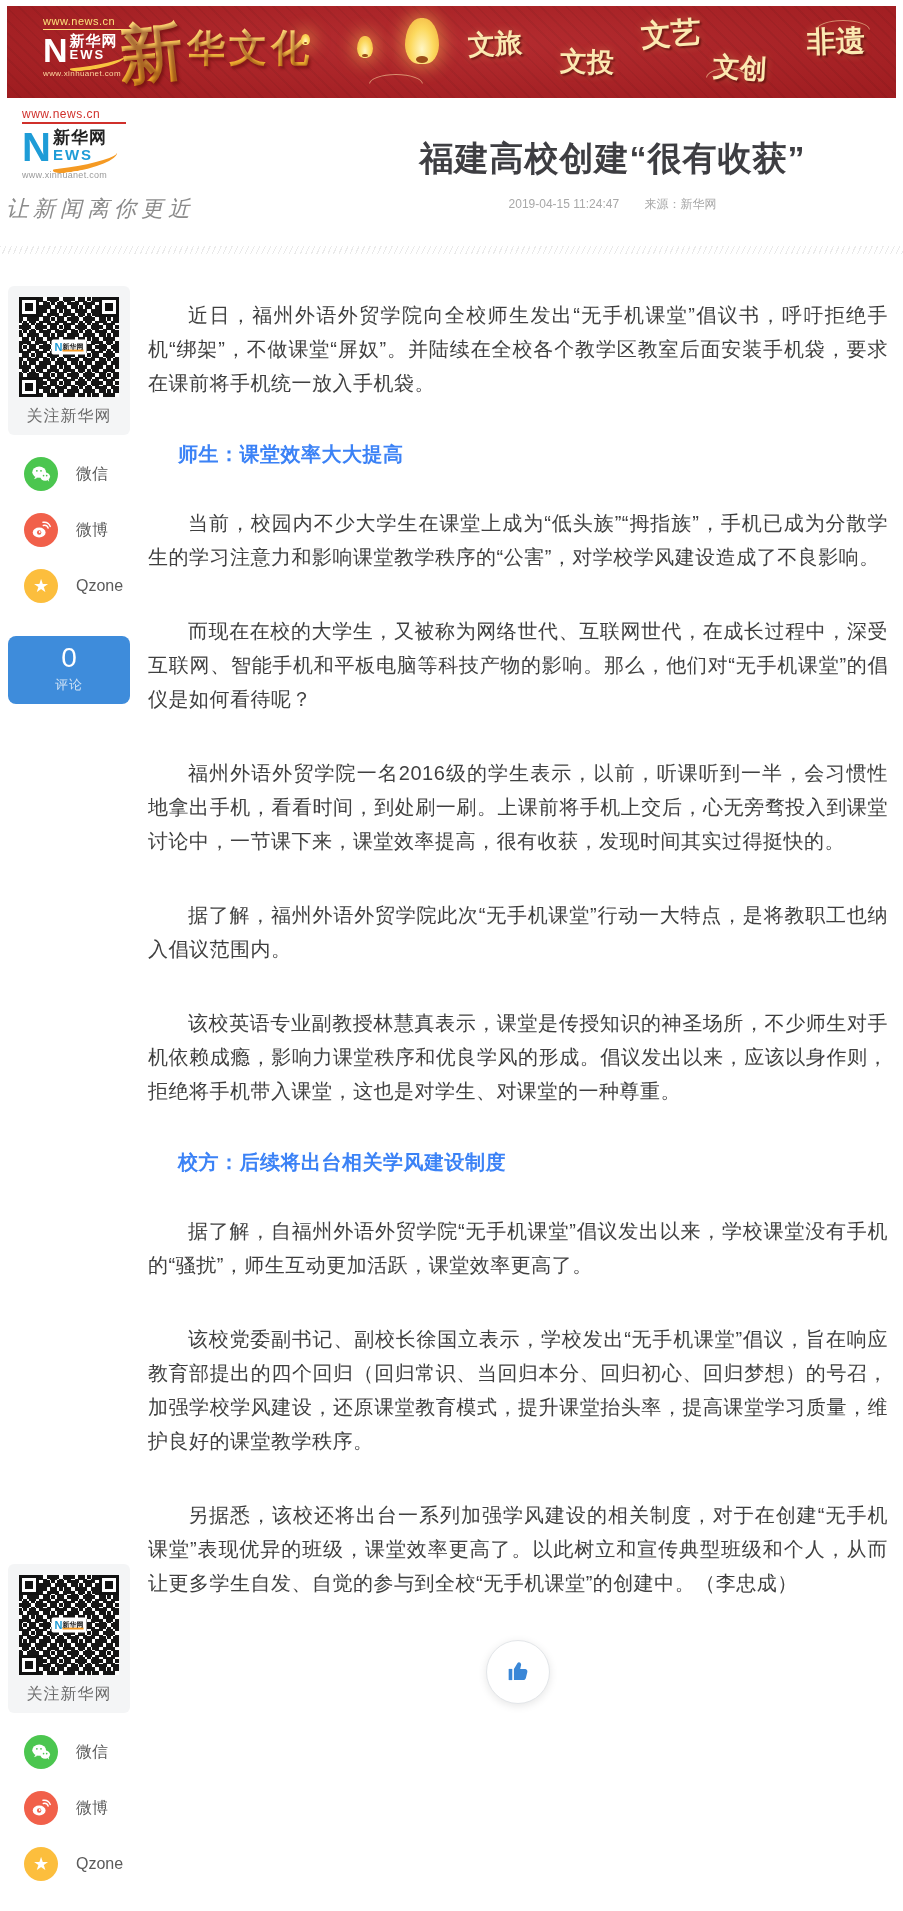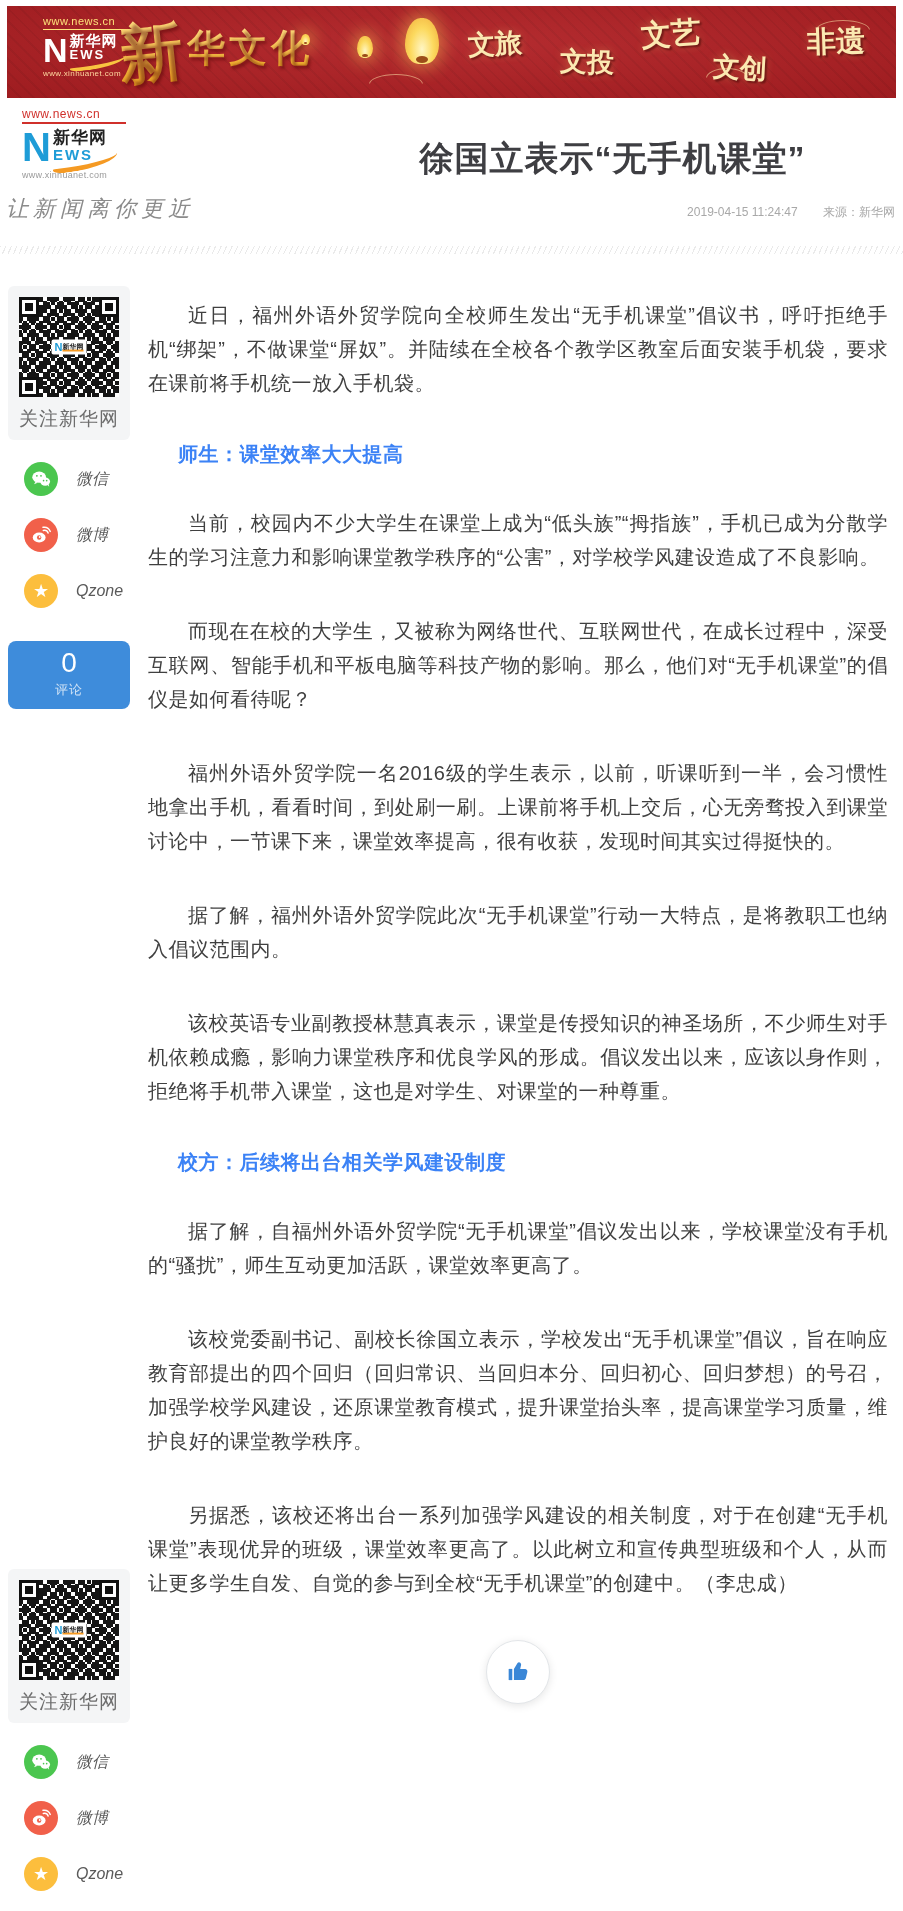--- a/index.html
+++ b/index.html
@@ -55,21 +55,21 @@
   .l-row{display:flex;align-items:flex-start;margin-top:3px;position:relative;}
   .l-n{font-size:40px;font-weight:bold;color:#1e9cd7;}
   .l-col{display:flex;flex-direction:column;margin-left:2px;margin-top:2px;}
   .l-cn{font-size:17px;font-weight:bold;color:#222;letter-spacing:1px;}
   .l-ews{font-size:15px;font-weight:bold;color:#1e9cd7;letter-spacing:2px;margin-top:1px;}
   .l-swoosh{position:absolute;left:30px;top:26px;width:66px;height:12px;border-bottom:5px solid #f59a23;border-radius:0 0 100% 30%;transform:rotate(-8deg);}
   .l-url-bottom{font-size:9px;color:#9a9a9a;margin-top:4px;letter-spacing:.3px;}
   .slogan{position:absolute;left:6px;bottom:22px;font-family:"Liberation Serif","DejaVu Serif",serif;font-style:italic;font-size:22px;color:#8b8b8b;letter-spacing:5px;white-space:nowrap;}
   .head-main{position:absolute;left:330px;right:8px;top:38px;text-align:center;}
   .title{margin:0;font-size:34px;font-weight:bold;color:#3e3e42;letter-spacing:1px;white-space:nowrap;}
-  .meta{margin-top:22px;font-size:12px;color:#a8a8a8;text-align:right;}
+  .meta{margin-top:14px;font-size:12px;color:#a8a8a8;}
   .meta .m-src{margin-left:22px;}
   .meta .m-src-name{color:#a8a8a8;cursor:pointer;}
 
   .hatch{height:8px;background:repeating-linear-gradient(115deg,#eaeaea 0 1px,#fff 1px 5px);}
 
   
   .content{position:relative;display:flex;align-items:flex-start;}
   .sidebar{width:122px;margin-left:8px;flex:none;}
   .article{margin-left:18px;width:740px;flex:none;}
 
@@ -77,30 +77,30 @@
   .qr-card{margin-top:32px;background:#f4f5f6;border-radius:6px;padding:11px 0 8px;text-align:center;}
   .qr{position:relative;width:100px;height:100px;margin:0 auto;background:
       repeating-conic-gradient(#151515 0% 25%, transparent 0% 50%) 0 0/8px 8px,
       repeating-conic-gradient(#151515 0% 25%, #fff 0% 50%) 3px 5px/14px 14px;}
   .finder{position:absolute;width:20px;height:20px;background:#fff;border:3px solid #111;box-sizing:border-box;}
   .finder::after{content:"";position:absolute;inset:3px;background:#111;}
   .f-tl{top:0;left:0}.f-tr{top:0;right:0}.f-bl{bottom:0;left:0}
   .qr-logo{position:absolute;left:50%;top:50%;transform:translate(-50%,-50%);background:#fff;padding:2px 3px;display:flex;align-items:center;line-height:1;border-radius:2px;}
   .qr-logo b{color:#1e9cd7;font-size:11px;}
   .qr-logo em{font-style:normal;color:#222;font-size:7px;font-weight:bold;border-bottom:2px solid #f59a23;}
-  .qr-caption{margin-top:9px;font-size:19px;color:#6d6d6d;letter-spacing:1px;}
+  .qr-caption{margin-top:9px;font-size:16px;color:#6d6d6d;letter-spacing:1px;}
 
   
   .social-list{margin-top:14px;}
   .social-item{display:flex;align-items:center;margin:22px 0 22px 16px;cursor:pointer;}
   .sicon{width:34px;height:34px;border-radius:50%;display:flex;align-items:center;justify-content:center;flex:none;}
   .sicon.wechat{background:#4bc64f;}
   .sicon.weibo{background:#f1604a;}
   .sicon.qzone{background:#fcbe3d;color:#fff;font-size:18px;line-height:1;}
-  .slabel{margin-left:18px;font-size:16px;color:#5a5a5a;font-style:italic;}
+  .slabel{margin-left:18px;font-size:16px;color:#5a5a5a;}
 
   
   .comment-box{margin-top:33px;width:122px;height:68px;border-radius:8px;background:#3e8cdb;text-align:center;cursor:pointer;}
   .c-num{padding-top:7px;font-size:28px;color:#fff;line-height:1.1;}
   .c-label{font-size:13px;color:rgba(255,255,255,.75);margin-top:2px;letter-spacing:1px;}
 
   .spacer{height:828px;}
 
   
   .article p{margin:0 0 40px;font-size:20px;line-height:34px;color:#404040;text-indent:2em;letter-spacing:.5px;text-align:justify;}
@@ -157,21 +157,21 @@
         <span class="l-col">
           <span class="l-cn">新华网</span>
           <span class="l-ews">EWS</span>
         </span>
         <i class="l-swoosh"></i>
       </div>
       <div class="l-url-bottom">www.xinhuanet.com</div>
     </div>
     <div class="slogan">让新闻离你更近</div>
     <div class="head-main">
-      <h1 class="title">徐国立表示“无手机课堂”</h1>
+      <h1 class="title">福建高校创建“很有收获”</h1>
       <div class="meta">
         <span class="m-date">2019-04-15 11:24:47</span>
         <span class="m-src">
           <span>来源：</span><span class="m-src-name">新华网</span>
         </span>
       </div>
     </div>
   </div>
 
   <div class="hatch"></div>

